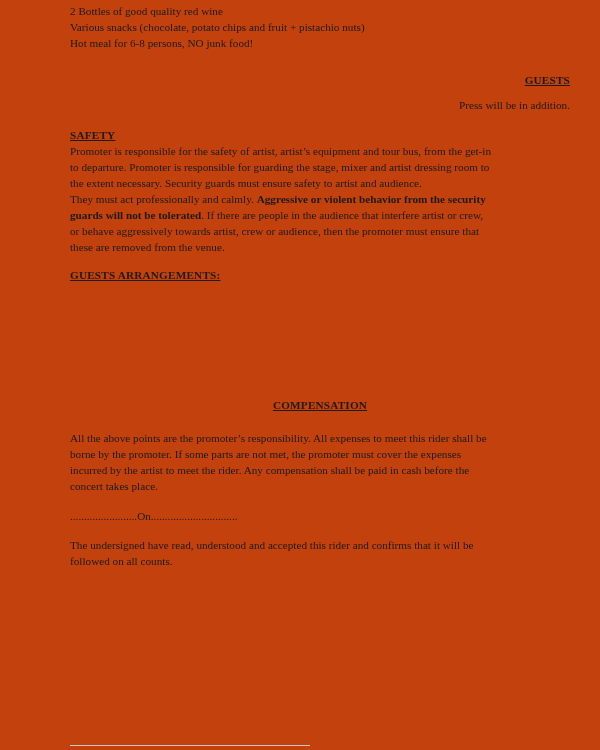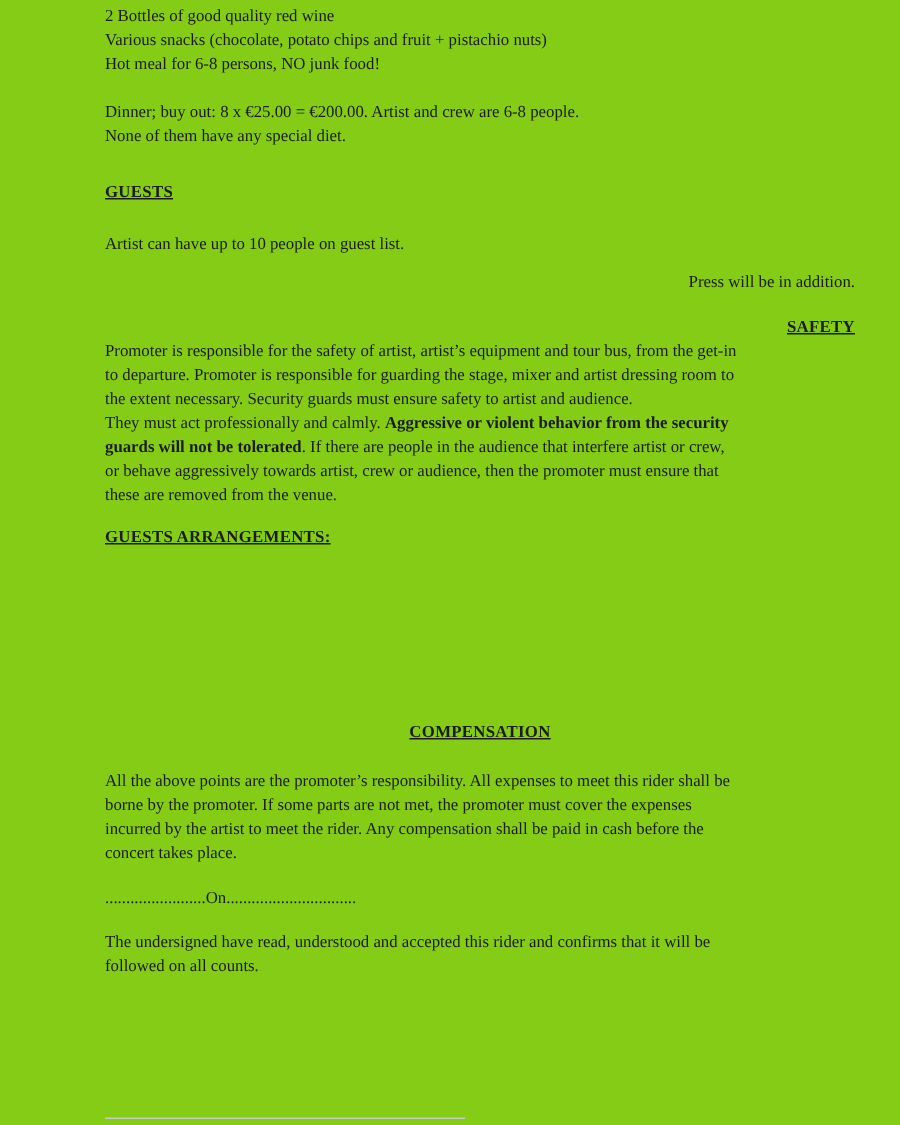--- a/index.html
+++ b/index.html
@@ -4,21 +4,21 @@
 <style>
   html, body {
     margin: 0;
     padding: 0;
     background: #ffffff;
   }
   .page {
     position: relative;
     width: 600px;
     height: 750px;
-    background: #84cc16;
+    background: #c2410c;
     overflow: hidden;
     font-family: "Liberation Serif", "DejaVu Serif", serif;
     font-size: 11.2px;
     line-height: 16px;
     color: #1c1c1c;
   }
   .doc {
     position: absolute;
     left: 70px;
     top: 0;
@@ -29,25 +29,25 @@
     margin: 0;
     white-space: pre-line;
   }
   .h {
     font-weight: 700;
     text-decoration: underline;
     letter-spacing: 0.2px;
   }
   .b-dinner       { margin-top: 16px; }
   .b-early        { margin-top: 12px; }
-  .h-guests       { margin-top: 21px; }
+  .h-guests       { margin-top: 21px; text-align: right; }
   .b-artist       { margin-top: 19px; }
   .b-livewire     { margin-top: 16px; }
   .b-press        { margin-top: 9px; text-align: right;  }
-  .h-safety       { margin-top: 14px; text-align: right; }
+  .h-safety       { margin-top: 14px; }
   .b-safety       { }
   .h-special      { margin-top: 12px; }
   .h-comp         { margin-top: 114px; text-align: center;}
   .b-comp         { margin-top: 17px; }
   .b-undersigned  { margin-top: 13px; }
   .b-dotted       { margin-top: 14px; }
   .sig-rule {
     position: absolute;
     left: 70px;
     top: 745px;
@@ -60,27 +60,24 @@
 </head>
 <body>
 
 <div class="page">
   <div class="doc">
 
     <p class="para b-items">2 Bottles of good quality red wine
 Various snacks (chocolate, potato chips and fruit + pistachio nuts)
 Hot meal for 6-8 persons, NO junk food!</p>
 
-    <p class="para b-dinner">Dinner; buy out: 8 x €25.00 = €200.00. Artist and crew are 6-8 people.
-None of them have any special diet.</p>
 
 
     <p class="h h-guests">GUESTS</p>
 
-    <p class="para b-artist">Artist can have up to 10 people on guest list.</p>
 
 
     <p class="para b-press">Press will be in addition.</p>
 
     <p class="h h-safety">SAFETY</p>
 
     <p class="para b-safety"><span>Promoter is responsible for the safety of artist, artist’s equipment and tour bus, from the get-in
 to departure. Promoter is responsible for guarding the stage, mixer and artist dressing room to
 the extent necessary. Security guards must ensure safety to artist and audience.
 They must act professionally and calmly. </span><b>Aggressive or violent behavior from the security

